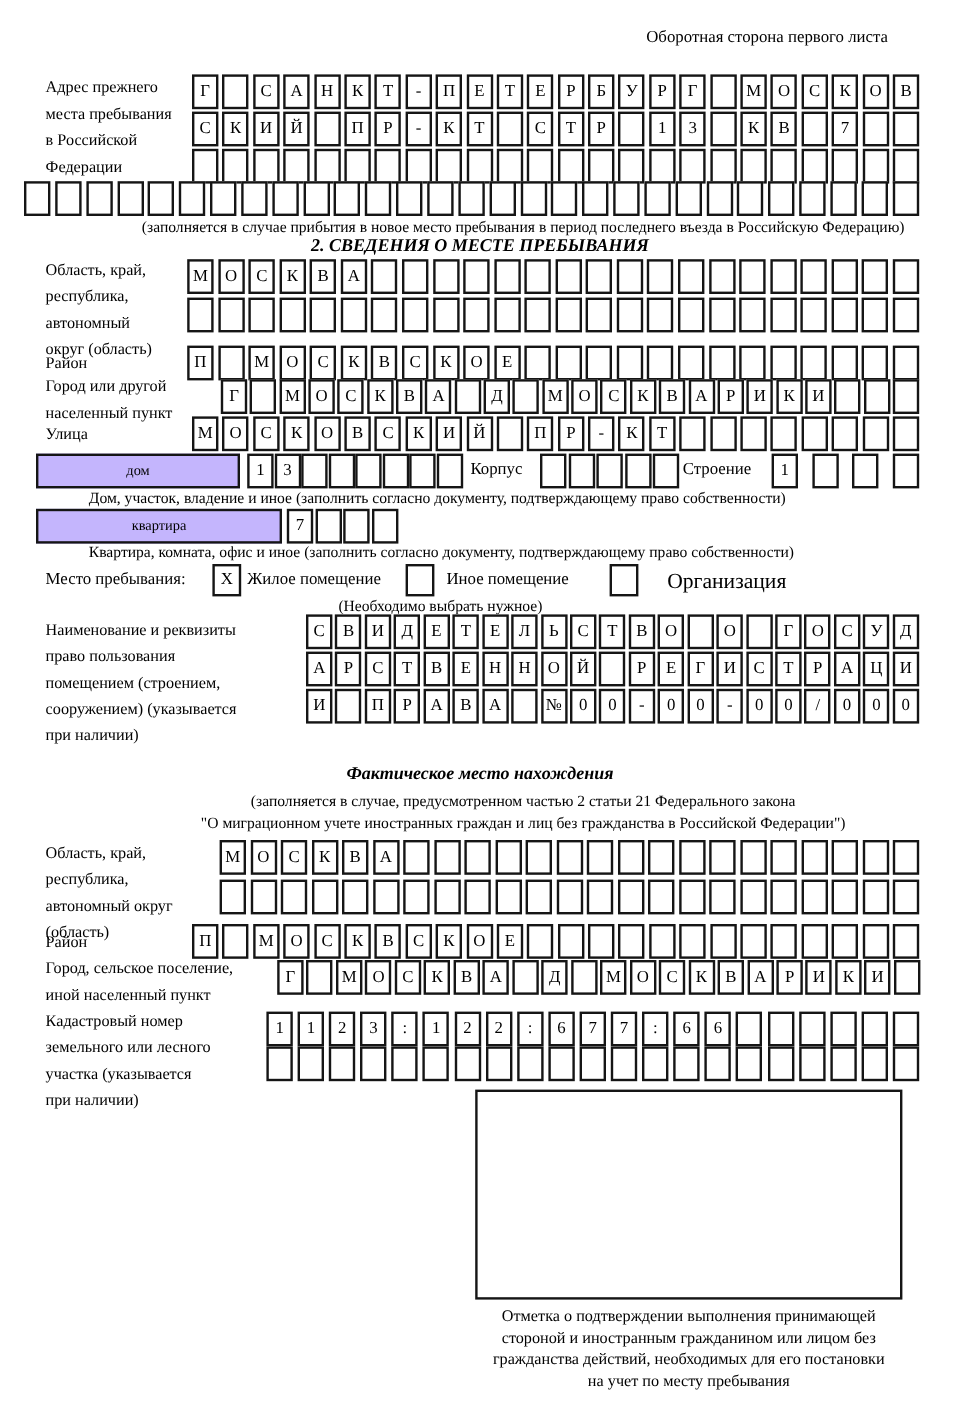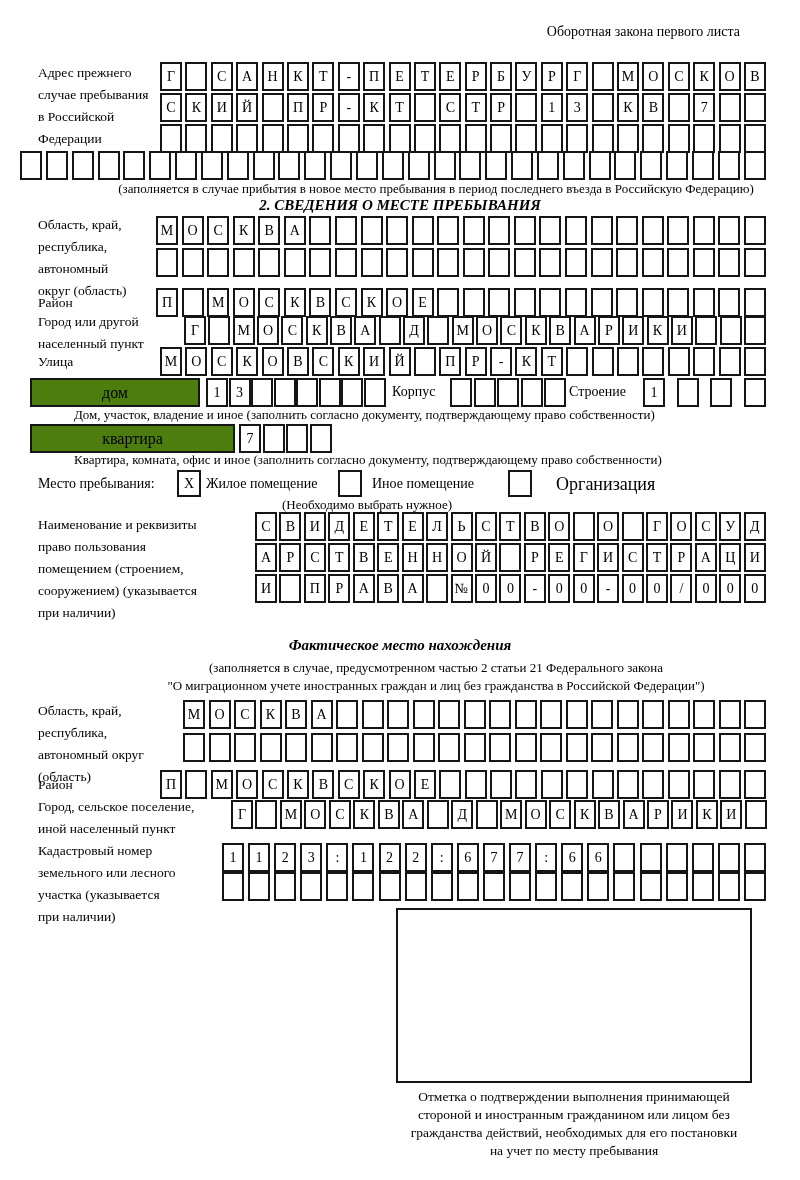--- a/index.html
+++ b/index.html
@@ -13,41 +13,41 @@
   .note { position:absolute; font-size:13px; white-space:nowrap;margin-left:36px; }
   .center { left:0; width:800px; text-align:center; }
   .title { position:absolute; font-size:15px; font-weight:bold;font-style:italic; }
   .cellrow { position:absolute; display:flex; justify-content:space-between; }
   .cell {
     width:18px; height:25px; border:2px solid #151515; background:#fff;
     display:flex; align-items:center; justify-content:center;
     font-size:14px; font-family:"Liberation Serif","DejaVu Serif",serif;
   }
   .widebox {
-    position:absolute; height:25px; border:2px solid #151515; background:#4d7c0f;
-    display:flex; align-items:center; justify-content:center; font-size:16px;
+    position:absolute; height:25px; border:2px solid #151515; background:#c4b5fd;
+    display:flex; align-items:center; justify-content:center; font-size:12px;
   }
   .checkbox {
     position:absolute; width:20px; height:23px; border:2px solid #151515; background:#fff;
     display:flex; align-items:center; justify-content:center; font-size:14px;
   }
   .bigbox { position:absolute; border:2px solid #151515; background:#fff; }
   .caption { position:absolute; text-align:center; font-size:13.5px; line-height:18px; }
   .corner { position:absolute; left:440px; top:24px; width:300px; text-align:right; font-size:14px; }
 </style>
 </head>
 <body>
 
 <div id="page">
 
-  <div class="corner">Оборотная закона первого листа</div>
+  <div class="corner">Оборотная сторона первого листа</div>
 
   <div class="lbl" style="left:38px;top:62px">
       <div>Адрес прежнего</div>
-      <div>случае пребывания</div>
+      <div>места пребывания</div>
       <div>в Российской</div>
       <div>Федерации</div>
     </div>
   <div class="cellrow" style="left:160px;top:62px;width:606px">
       <span class="cell">Г</span>
       <span class="cell"></span>
       <span class="cell">С</span>
       <span class="cell">А</span>
       <span class="cell">Н</span>
       <span class="cell">К</span>

